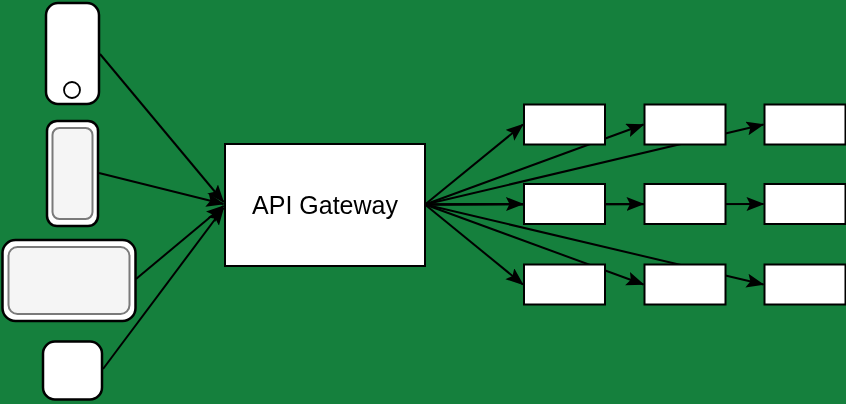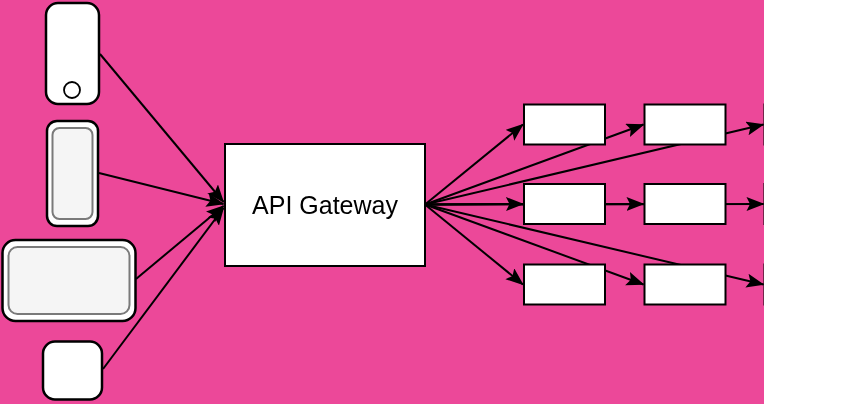--- a/index.html
+++ b/index.html
@@ -3,23 +3,23 @@
 <meta charset="utf-8">
 <style>
   html, body {
     margin: 0;
     padding: 0;
     background: #ffffff;
     font-family: "Liberation Sans", sans-serif;
   }
   .canvas-wrap {
     position: relative;
-    width: 764px;
+    width: 846px;
     height: 404px;
-    background: #ec4899;
+    background: #15803d;
     overflow: hidden;
   }
   svg { display: block; }
   .edge {
     stroke: #000000;
     stroke-width: 2;
     fill: none;
   }
   .service-box {
     fill: #ffffff;

